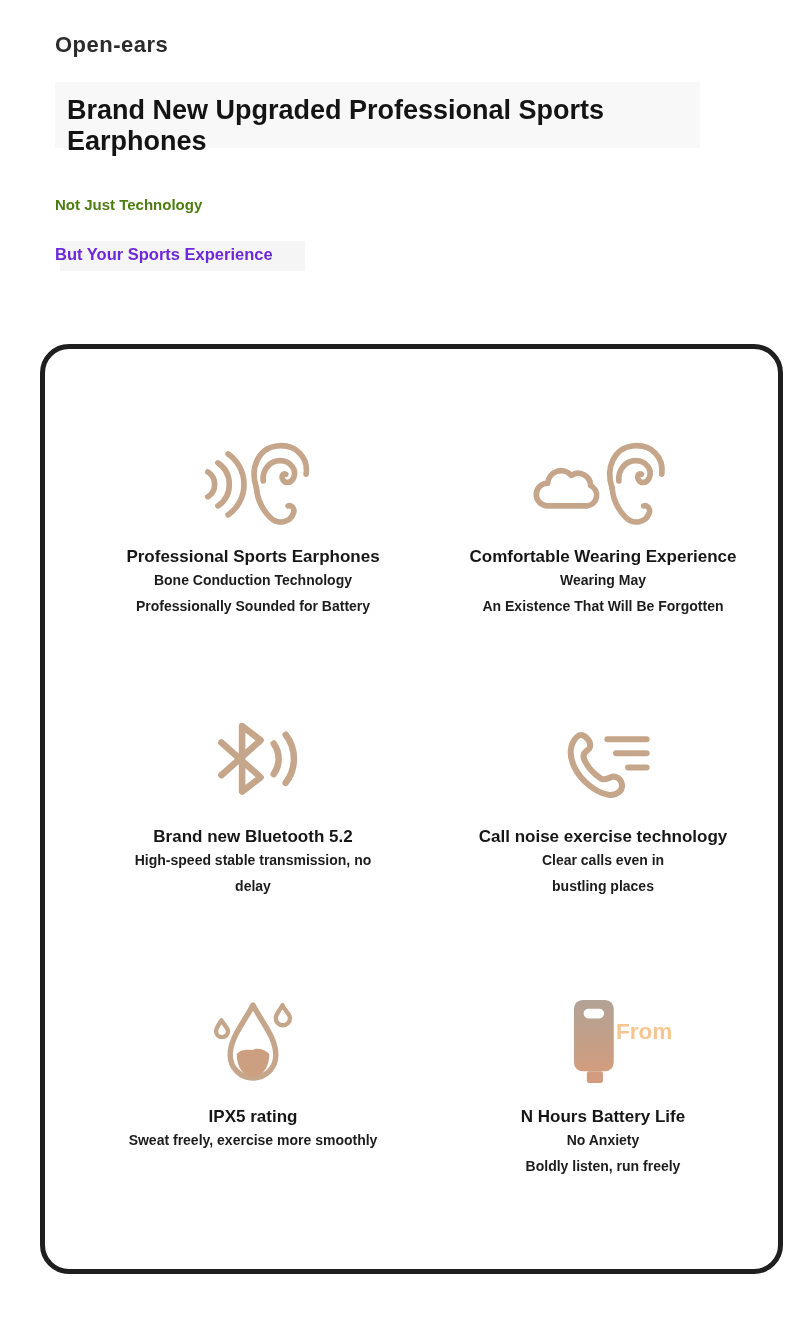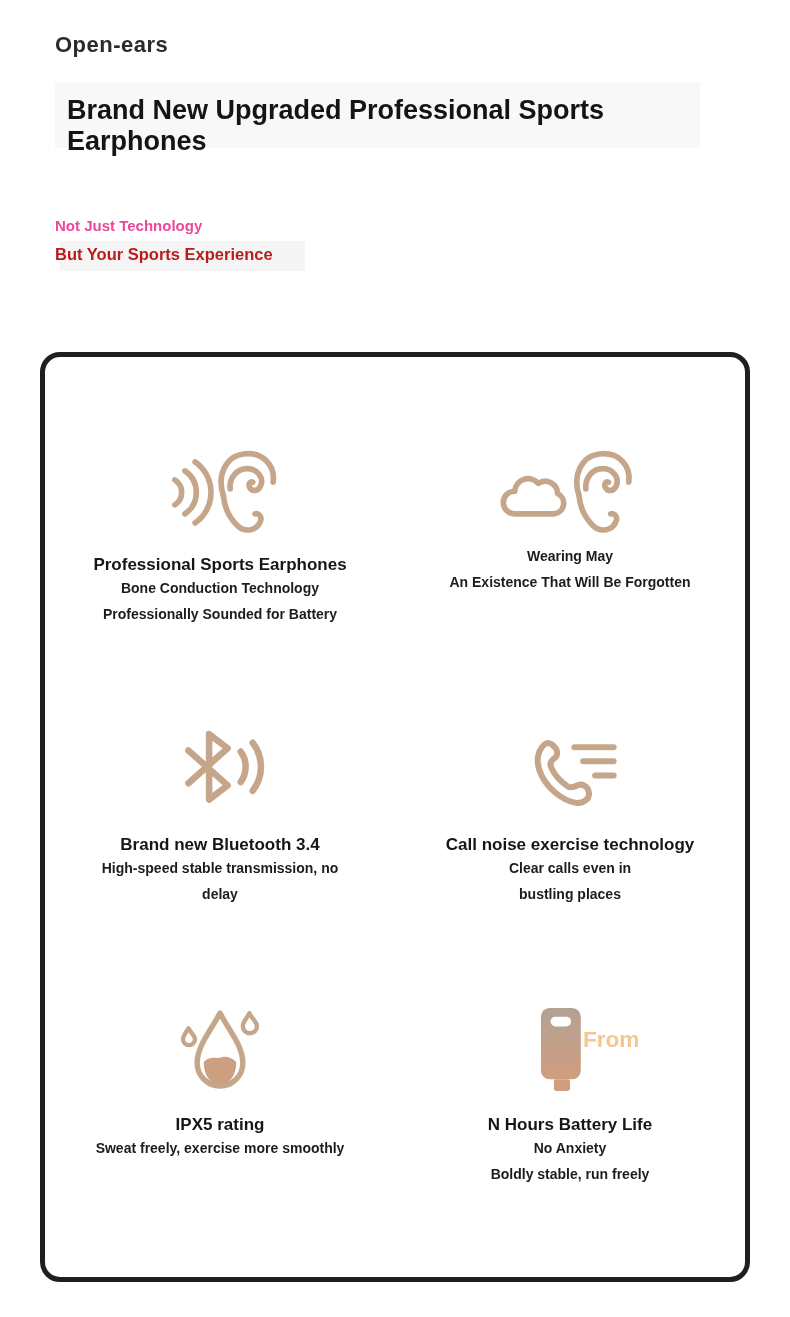--- a/index.html
+++ b/index.html
@@ -19,35 +19,36 @@
     position: absolute; left: 55px; top: 32px;
     font-size: 22px; font-weight: 700; letter-spacing: 0.5px; color: #2b2b2b;
     z-index: 1;
   }
   .heading {
     position: absolute; left: 55px; top: 83px; width: 640px;
     font-size: 27px; line-height: 31px; font-weight: 700; color: #141414;
     z-index: 1; margin: 12px;
   }
   .tagline-small {
-    position: absolute; left: 55px; top: 217px;
-    font-size: 15px; font-weight: 700; color: #ec4899; z-index: 1;
+    position: absolute; left: 55px; top: 196px;
+    font-size: 15px; font-weight: 700; color: #4d7c0f; z-index: 1;
   }
   .tagline-large {
     position: absolute; left: 55px; top: 245px;
-    font-size: 16.5px; font-weight: 700; color: #b91c1c; z-index: 1;
+    font-size: 16.5px; font-weight: 700; color: #6d28d9; z-index: 1;
   }
 
   .feature-box {
-    position: absolute; left: 40px; top: 352px;
+    position: absolute; left: 40px; top: 344px;
     width: 700px; height: 920px;
     border: 5px solid #1f1f1f;
-    border-radius: 20px;
+    border-radius: 29px;
     box-sizing: content-box;
     z-index: 1;
+    padding-left: 33px;
   }
   .grid {
     display: grid;
     grid-template-columns: 350px 350px;
     grid-template-rows: 280px 280px 280px;
     padding-top: 78px;
   }
   .cell {
     display: flex; flex-direction: column; align-items: center;
   }
@@ -102,35 +103,36 @@
 
     <div class="cell">
       <div class="icon-wrap">
         <svg width="150" height="104" viewBox="0 0 130 92" fill="none" stroke="#c6a68a" stroke-width="5" stroke-linecap="round" stroke-linejoin="round">
           <path d="M16,68 A10,10 0 0 1 16,48 A12,12 0 0 1 37,41 A11,11 0 0 1 54,50 A9.5,9.5 0 0 1 51,68 Z"></path>
           <path d="M73,52 C67,34 75,17 91,15 C108,13 119,25 117,40"></path>
           <path d="M79,46 C78,36 85,28 94,28 C103,28 109,36 106,43 C104,48 98,49 96,44 C95,41 97,39 99,40"></path>
           <path d="M73,52 C74,64 79,72 85,78 C92,85 103,83 106,74 C107,70 104,67 101,68"></path>
         </svg>
       </div>
+      <h3 class="f-title">Comfortable Wearing Experience</h3>
       <div class="f-sub">
         <div>Wearing May</div>
         <div>An Existence That Will Be Forgotten</div>
       </div>
     </div>
 
     <div class="cell">
       <div class="icon-wrap">
         <svg width="120" height="96" viewBox="0 0 110 88" fill="none" stroke="#c6a68a" stroke-width="6" stroke-linecap="round" stroke-linejoin="round">
           <path d="M26,27 L62,59 L45,72 L45,12 L62,25 L26,57"></path>
           <path d="M74,28 A24,24 0 0 1 74,56"></path>
           <path d="M85,20 A36,36 0 0 1 85,64"></path>
         </svg>
       </div>
-      <h3 class="f-title">Brand new Bluetooth 3.4</h3>
+      <h3 class="f-title">Brand new Bluetooth 5.2</h3>
       <div class="f-sub">
         <div>High-speed stable transmission, no</div>
         <div>delay</div>
       </div>
     </div>
 
     <div class="cell">
       <div class="icon-wrap">
         <svg width="118" height="96" viewBox="0 0 108 88" fill="none" stroke="#c6a68a" stroke-width="5.5" stroke-linecap="round" stroke-linejoin="round">
           <path d="M30,22 C24,28 22,38 28,50 C34,62 47,73 59,75 C67,76 73,71 71,64 C70,60 65,57 61,59 C58,60 55,62 52,60 C46,56 40,50 37,43 C35,39 37,36 40,34 C43,32 43,27 40,24 C37,20 33,19 30,22 Z"></path>
@@ -173,18 +175,18 @@
           </defs>
           <rect x="38" y="6" width="37" height="66" rx="8" fill="url(#battGrad)"></rect>
           <rect x="47" y="14" width="19" height="9" rx="4.5" fill="#ffffff"></rect>
           <rect x="50" y="72" width="15" height="11" rx="2" fill="#d19d7e"></rect>
           <text x="77" y="42" class="from-label" fill="#f6c690" font-family="Liberation Sans, sans-serif" font-weight="700" font-size="21">From</text>
         </svg>
       </div>
       <h3 class="f-title">N Hours Battery Life</h3>
       <div class="f-sub">
         <div>No Anxiety</div>
-        <div>Boldly stable, run freely</div>
+        <div>Boldly listen, run freely</div>
       </div>
     </div>
 
   </div>
 </div>
 
 </body></html>

